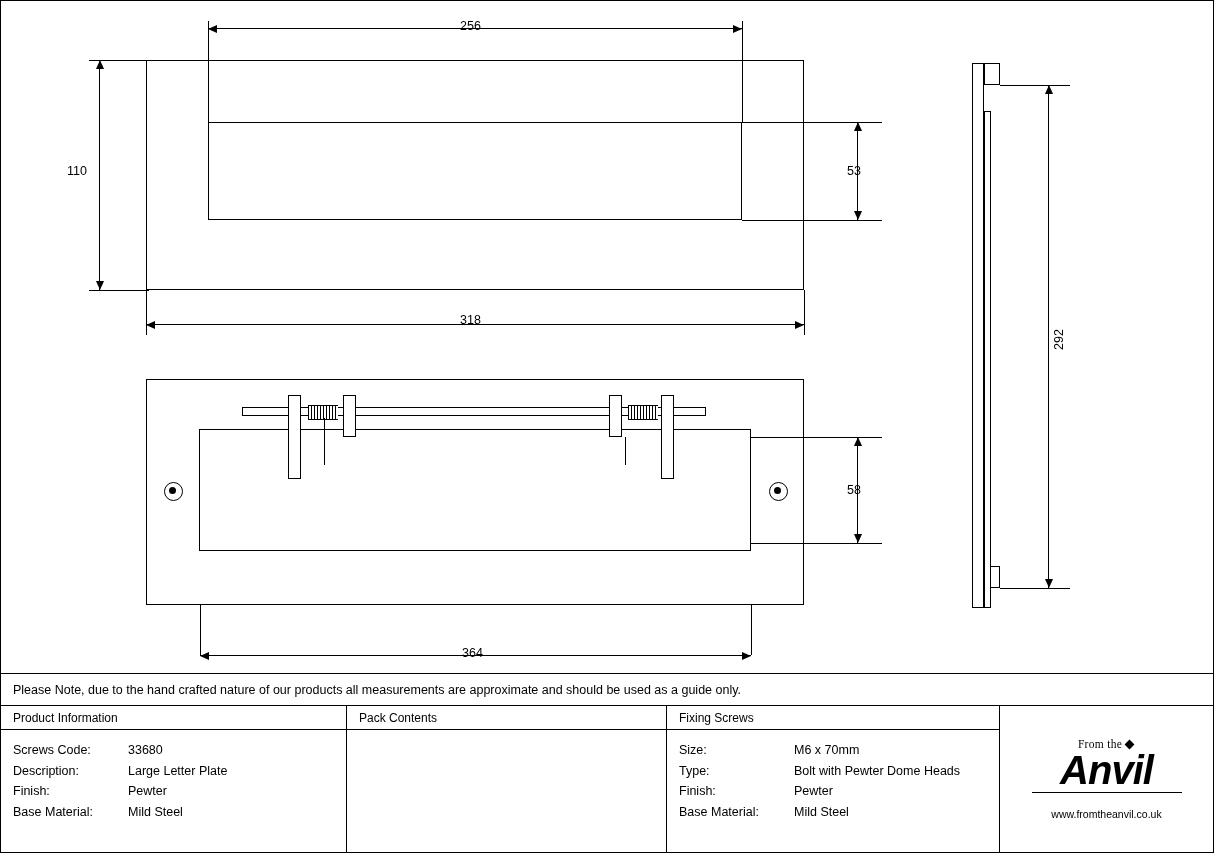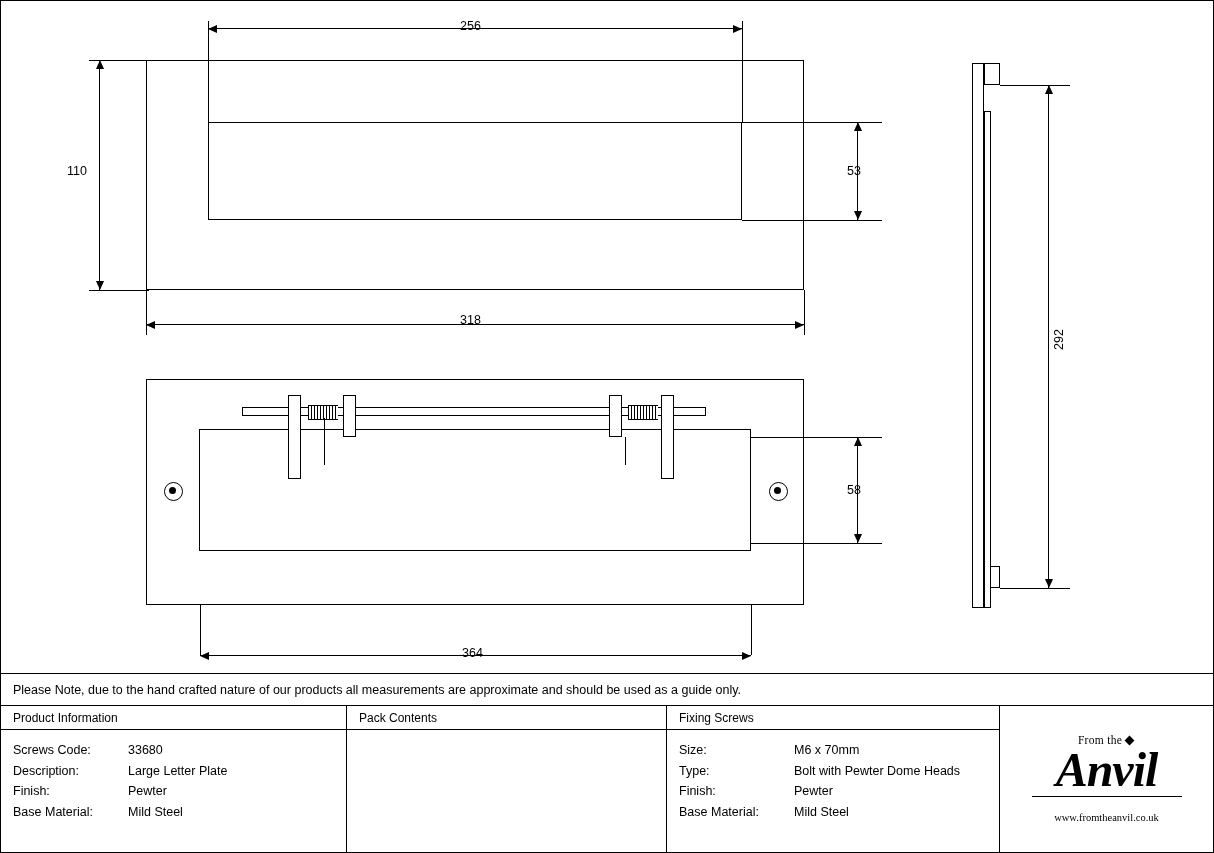--- a/index.html
+++ b/index.html
@@ -25,22 +25,22 @@
   .tcol{border-right:1px solid #000;box-sizing:border-box;height:100%;position:relative;}
   .thead{height:24px;border-bottom:1px solid #000;box-sizing:border-box;display:flex;align-items:center;padding-left:12px;font-size:12px;}
   .tbody{padding:10px 12px 0 12px;}
   .trow{display:flex;font-size:12.5px;line-height:20.5px;}
   .tlabel{width:115px;flex:none;}
   .tval{}
   .plain{font-size:12.5px;line-height:20.5px;}
   #logo{flex:1;position:relative;display:flex;align-items:center;justify-content:center;}
   .logo-inner{text-align:center;line-height:1;}
   .logo-top{font-size:11.5px;letter-spacing:.3px;font-family:"Liberation Serif",serif;}
-  .logo-main{font-family:Liberation Serif, serif;font-size:48px;font-weight:bold;font-style:italic;letter-spacing:-1px;}
-  .logo-url{font-size:10.5px;font-family:Liberation Serif, serif;margin-top:16px;}
+  .logo-main{font-family:Liberation Sans, sans-serif;font-size:40px;font-weight:bold;font-style:italic;letter-spacing:-1px;}
+  .logo-url{font-size:10.5px;font-family:Liberation Sans, sans-serif;margin-top:16px;}
   .diamond{display:inline-block;width:7px;height:7px;background:#000;transform:rotate(45deg);margin:0 2px 0 4px;vertical-align:middle;}
   .logo-rule{height:1px;background:#000;margin:2px auto 2px auto;width:150px;}
 </style>
 </head>
 <body>
 
 <div id="sheet">
 
   <div class="rect" style="left:145px;top:59px;width:658px;height:230px;"></div>
   <div class="rect" style="left:207px;top:121px;width:534px;height:98px;"></div>

